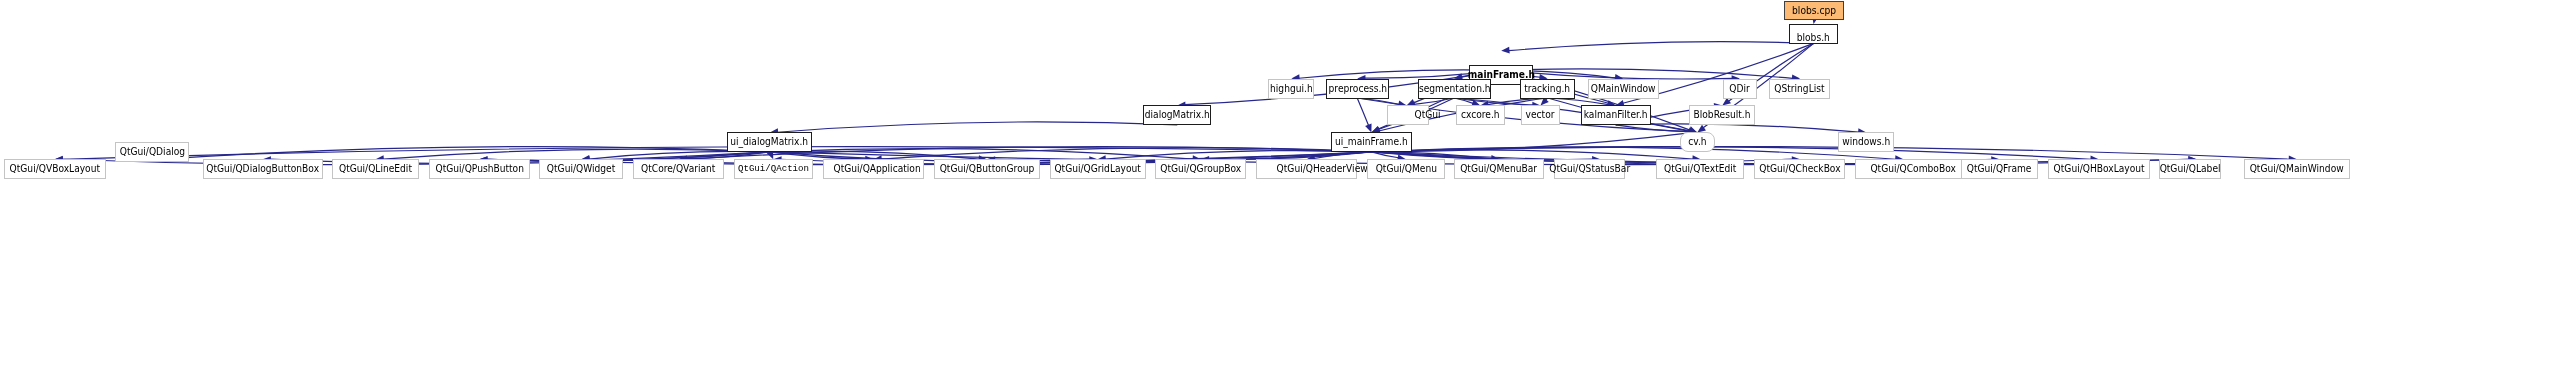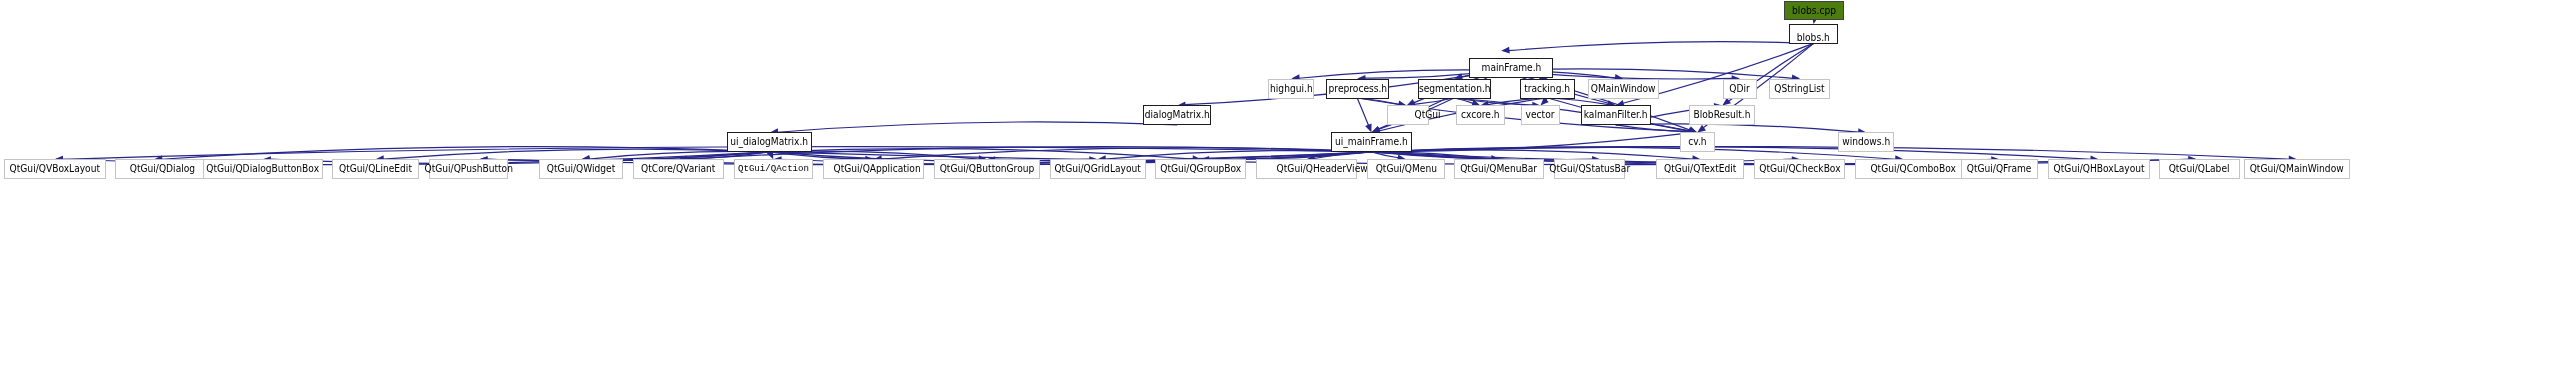--- a/index.html
+++ b/index.html
@@ -34,21 +34,21 @@
     font-size: 9.7px;
     line-height: 1;
     color: #000000;
     white-space: nowrap;
     background: #ffffff;
     border: 0.7px solid #c4c4c4;
     letter-spacing: 0px;
     z-index: 5;
   }
   .node.root {
-    background: #4d7c0f;
+    background: #fdba74;
     border: 0.7px solid #404040;
   }
   .node.bold {
     border: 1.5px solid #1d1d1d;
   }
   .node-label {
     display: block;
     padding: 0 3.7px;
     transform: scaleX(0.94);
   }
@@ -195,21 +195,21 @@
       <path d="M1833,203 Q2045.758886921044,203.36297690023616 2258.517773842088,177.59595380047236" fill="none" stroke="#26268c" stroke-width="1.6"></path>
       <polygon points="2268.5,177 2258.116914560953,182.86101840685134 2257.035577426788,173.72478778354306" fill="#26268c"></polygon>
     </svg>
   <div id="node-layer">
       <div class="node root" style="left: 1784px; top: 0.7px; width: 60px;">
         <span class="node-label">blobs.cpp</span>
       </div>
       <div class="node bold" style="left: 1789px; top: 24px; width: 49px; align-items: flex-end;">
         <span class="node-label">blobs.h</span>
       </div>
-      <div class="node bold" style="left: 1469px; top: 58px; width: 84px;">
+      <div class="node bold" style="left: 1469px; top: 65px; width: 64px; font-weight: bold;">
         <span class="node-label">mainFrame.h</span>
       </div>
       <div class="node" style="left: 1268px; top: 79px; width: 46px;">
         <span class="node-label">highgui.h</span>
       </div>
       <div class="node bold" style="left: 1326px; top: 79px; width: 63px;">
         <span class="node-label">preprocess.h</span>
       </div>
       <div class="node bold" style="left: 1418px; top: 79px; width: 73px;">
         <span class="node-label">segmentation.h</span>
@@ -243,39 +243,39 @@
       </div>
       <div class="node" style="left: 1689px; top: 105px; width: 66px;">
         <span class="node-label">BlobResult.h</span>
       </div>
       <div class="node bold" style="left: 727px; top: 132px; width: 85px;">
         <span class="node-label">ui_dialogMatrix.h</span>
       </div>
       <div class="node bold" style="left: 1331px; top: 132px; width: 81px;">
         <span class="node-label">ui_mainFrame.h</span>
       </div>
-      <div class="node" style="left: 1680px; top: 132px; width: 35px;">
+      <div class="node" style="left: 1680px; top: 132px; width: 35px; border-radius: 8px;">
         <span class="node-label">cv.h</span>
       </div>
       <div class="node" style="left: 1838px; top: 132px; width: 56px;">
         <span class="node-label">windows.h</span>
       </div>
       <div class="node" style="left: 3.7px; top: 159px; width: 102px;">
         <span class="node-label">QtGui/QVBoxLayout</span>
       </div>
-      <div class="node" style="left: 115px; top: 159px; width: 94px;">
+      <div class="node" style="left: 115px; top: 142px; width: 74px;">
         <span class="node-label">QtGui/QDialog</span>
       </div>
       <div class="node" style="left: 203px; top: 159px; width: 120px;">
         <span class="node-label">QtGui/QDialogButtonBox</span>
       </div>
       <div class="node" style="left: 332px; top: 159px; width: 87px;">
         <span class="node-label">QtGui/QLineEdit</span>
       </div>
-      <div class="node" style="left: 429px; top: 159px; width: 79px; text-align: center;">
+      <div class="node" style="left: 429px; top: 159px; width: 101px; text-align: center;">
         <span class="node-label">QtGui/QPushButton</span>
       </div>
       <div class="node" style="left: 539px; top: 159px; width: 84px;">
         <span class="node-label">QtGui/QWidget</span>
       </div>
       <div class="node" style="left: 633px; top: 159px; width: 91px;">
         <span class="node-label">QtCore/QVariant</span>
       </div>
       <div class="node" style="left: 734px; top: 159px; width: 79px; font-family: Liberation Mono, monospace;">
         <span class="node-label">QtGui/QAction</span>
@@ -312,21 +312,21 @@
       </div>
       <div class="node" style="left: 1855px; top: 159px; width: 116px;">
         <span class="node-label">QtGui/QComboBox</span>
       </div>
       <div class="node" style="left: 1961px; top: 159px; width: 77px;">
         <span class="node-label">QtGui/QFrame</span>
       </div>
       <div class="node" style="left: 2048px; top: 159px; width: 102px;">
         <span class="node-label">QtGui/QHBoxLayout</span>
       </div>
-      <div class="node" style="left: 2159px; top: 159px; width: 81px;">
+      <div class="node" style="left: 2159px; top: 159px; width: 62px;">
         <span class="node-label">QtGui/QLabel</span>
       </div>
       <div class="node" style="left: 2244px; top: 159px; width: 106px;">
         <span class="node-label">QtGui/QMainWindow</span>
       </div>
     </div>
 </div>
 
 
 </body></html>

